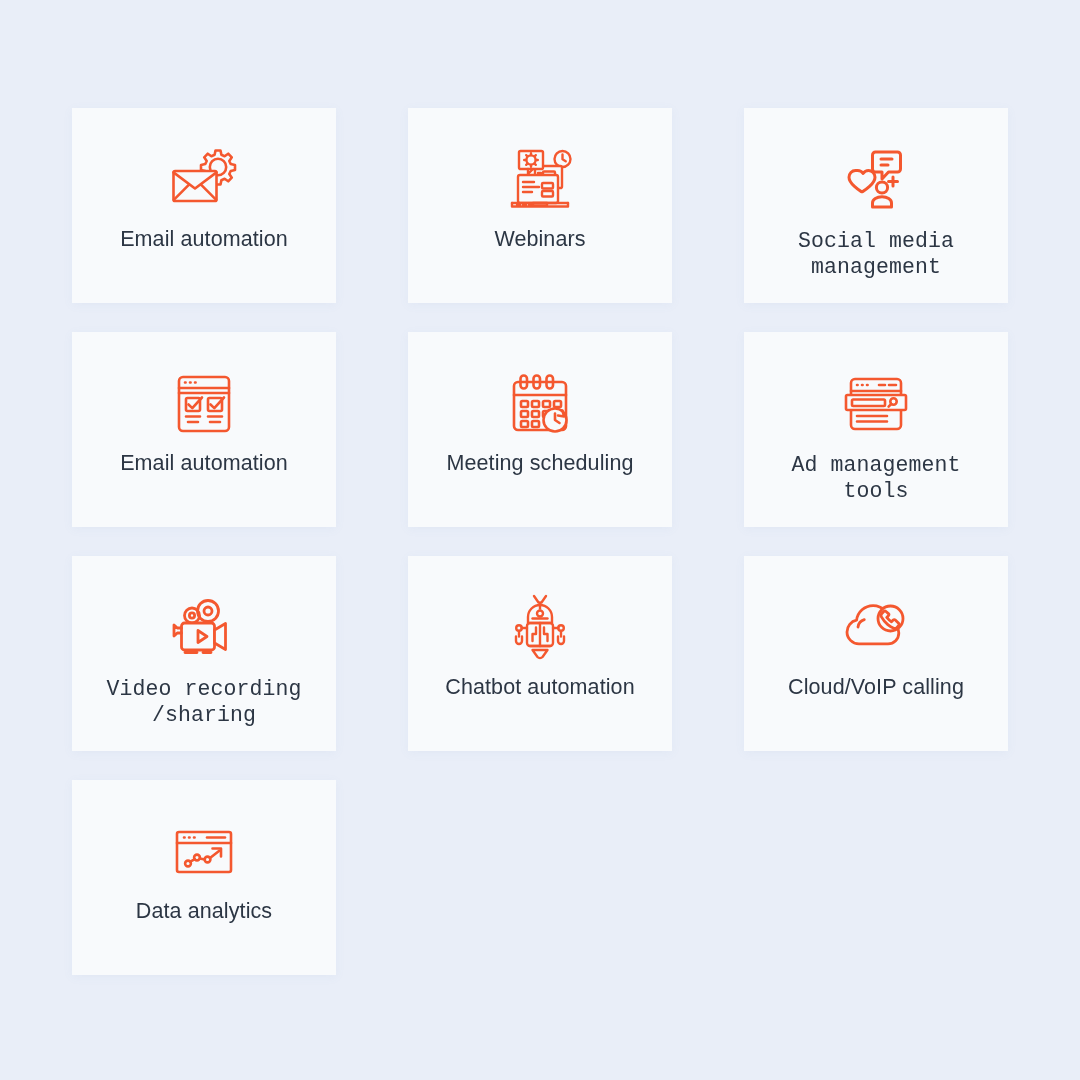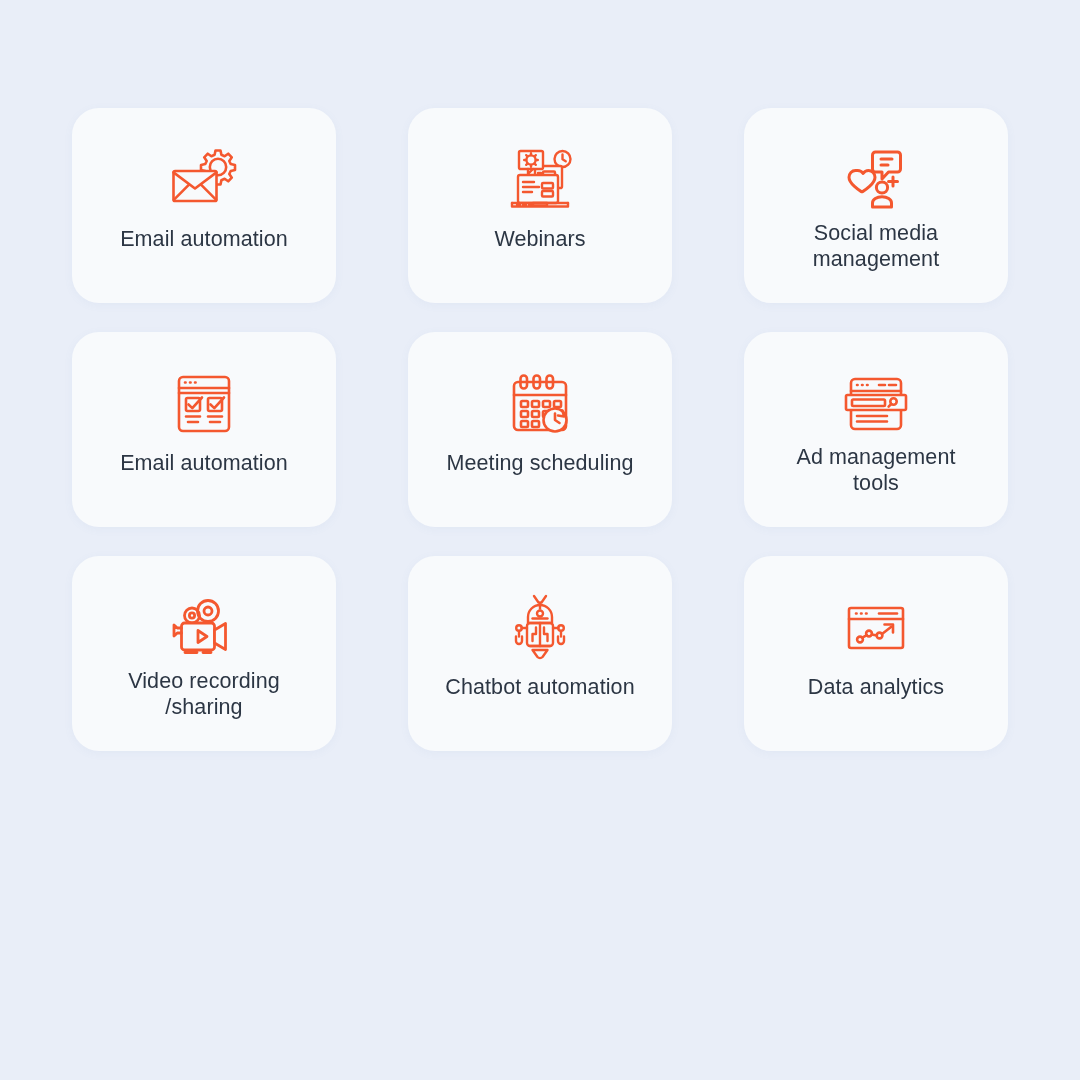--- a/index.html
+++ b/index.html
@@ -34,21 +34,20 @@
     width: 264px;
     height: 195px;
     background: #f8fafc;
     box-shadow: 0 2px 10px rgba(110, 130, 180, 0.06);
     display: flex;
     flex-direction: column;
     align-items: center;
     justify-content: flex-start;
     box-sizing: border-box;
     padding-top: 34px;
-    border-radius: 27px;
   }
   .feature-icon {
     width: 76px;
     height: 76px;
     display: flex;
     align-items: center;
     justify-content: center;
     flex: 0 0 auto;
   }
   .feature-icon svg {
@@ -63,21 +62,22 @@
     font-size: 21.5px;
     line-height: 26px;
     letter-spacing: 0.1px;
     color: #2c3644;
     font-family: "Liberation Sans", sans-serif;
     font-weight: 400;
     white-space: pre-line;
   }
   
   .feature-card.two-line .feature-label {
-    margin-top: 2px;
+    margin-top: 10px;
+    font-family: Liberation Mono, monospace;
   }
 </style>
 </head>
 <body>
 
 <div id="page">
   <div id="feature-grid">
 
     <div class="feature-card">
       <span class="feature-icon">
@@ -233,20 +233,31 @@
           <path d="M17 41v5.5M59 41v5.5"></path>
           <path d="M14 46.5v4.5a3 3 0 0 0 3 3M20 46.5v4.5a3 3 0 0 1-3 3"></path>
           <path d="M56 46.5v4.5a3 3 0 0 0 3 3M62 46.5v4.5a3 3 0 0 1-3 3"></path>
           <path d="M28 56h20"></path>
           <path d="M30.5 60h15l-5 7a3.4 3.4 0 0 1-5 0z"></path>
         </svg>
       </span>
       <div class="feature-label">Chatbot automation</div>
     </div>
 
+    <div class="feature-card">
+      <span class="feature-icon">
+        <svg viewBox="0 0 76 76" fill="none" stroke="#f4582f" stroke-width="2.8" stroke-linecap="round" stroke-linejoin="round">
+          <path d="M52 32.5c5 .9 8.8 5.3 8.8 10.6 0 6-4.8 10.8-10.8 10.8H21c-6.6 0-12-5.4-12-12 0-5.8 4.1-10.6 9.6-11.7 1-8.2 8-14.6 16.5-14.6 4.7 0 9 2 12 5.1"></path>
+          <path d="M20 37c.5-3.5 3-6.3 6.3-7.3"></path>
+          <circle cx="52.5" cy="28.5" r="12.5" fill="#f8fafc"></circle>
+          <path d="M48 21.5c-.6-.6-1.6-.6-2.2 0l-1.9 2c-.9.9-1.1 2.3-.5 3.4 1.6 2.9 3.8 5.5 6.4 7.7 1.8 1.5 3.8 2.7 6 3.6 1.1.5 2.4.1 3.2-.8l1.7-1.9c.6-.6.5-1.6-.1-2.2l-3.3-3.2c-.6-.6-1.5-.6-2.1 0l-1.7 1.7c-1.8-1.2-3.4-2.7-4.8-4.4l1.7-1.7c.6-.6.6-1.5 0-2.1z"></path>
+        </svg>
+      </span>
+      <div class="feature-label">Cloud/VoIP calling</div>
+    </div>
 
     <div class="feature-card">
       <span class="feature-icon">
         <svg viewBox="0 0 76 76" fill="none" stroke="#f4582f" stroke-width="2.6" stroke-linecap="round" stroke-linejoin="round">
           <rect x="11" y="18" width="54" height="40" rx="2"></rect>
           <path d="M11 29h54"></path>
           <path d="M18 23.5h.6M23 23.5h.6M28 23.5h.6"></path>
           <path d="M41 23.5h18"></path>
           <circle cx="22" cy="49.5" r="2.9"></circle>
           <circle cx="31" cy="43.5" r="2.9"></circle>

